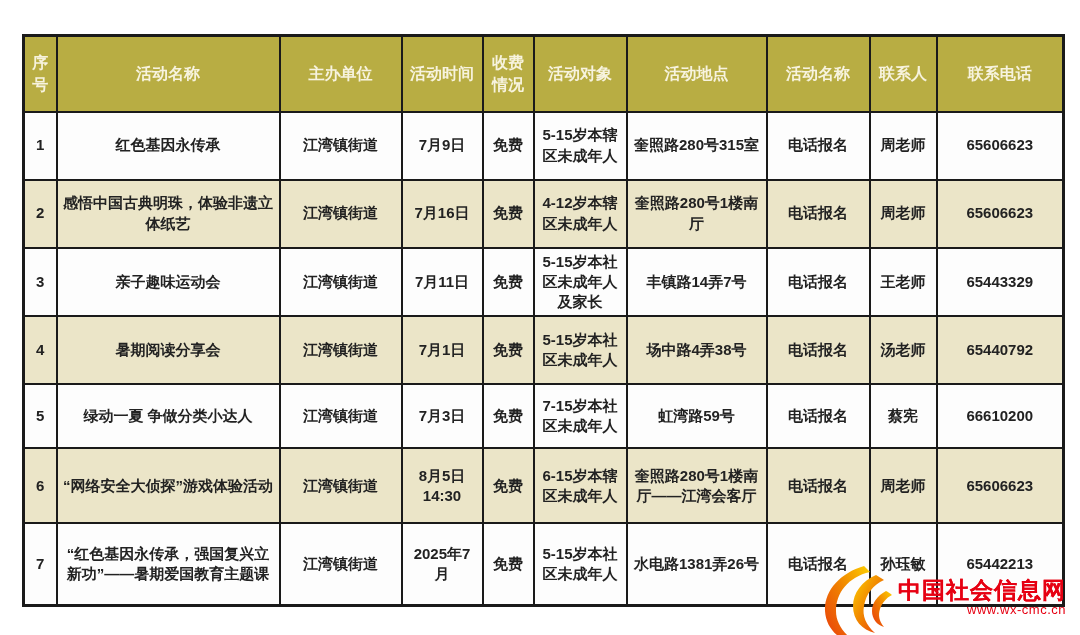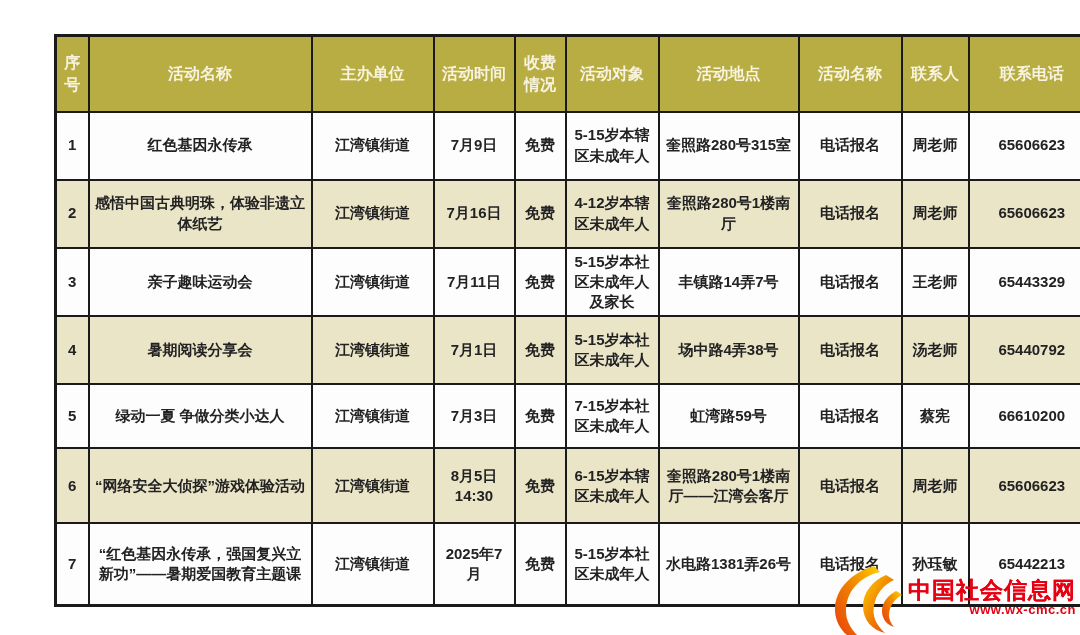--- a/index.html
+++ b/index.html
@@ -9,21 +9,21 @@
     --border-color:#1a1a1a;
     --body-fg:#222222;
     --brand-red:#e60012;
   }
   *{margin:0;padding:0;box-sizing:border-box;}
   html,body{background:#ffffff;}
   body{
     width:1080px;height:635px;position:relative;overflow:hidden;
     font-family:"Liberation Sans","DejaVu Sans",sans-serif;
   }
-  .canvas{position:absolute;inset:0;background:#ffffff;margin-left:32px;}
+  .canvas{position:absolute;inset:0;background:#ffffff;}
   table.activity-table{
     position:absolute;left:22px;top:34px;width:1040px;
     border-collapse:collapse;table-layout:fixed;
     border:3px solid var(--border-color);
   }
   .activity-table th,.activity-table td{
     border:2px solid var(--border-color);
     text-align:center;vertical-align:middle;
     padding:3px 4px;
     white-space:pre-line;word-break:break-word;line-height:1.35;
@@ -37,32 +37,32 @@
     font-size:15px;font-weight:600;
   }
   .activity-table tbody tr:nth-child(even) td{background:var(--row-alt-bg);}
   .activity-table tbody tr{height:64px;}
   .activity-table tbody tr:nth-child(1){height:68px;}
   .activity-table tbody tr:nth-child(2){height:68px;}
   .activity-table tbody tr:nth-child(4){height:68px;}
   .activity-table tbody tr:nth-child(6){height:75px;}
   .activity-table tbody tr:nth-child(7){height:82px;}
   .watermark{
-    position:absolute;right:4px;bottom:4px;z-index:5;
+    position:absolute;right:14px;bottom:4px;z-index:5;
     display:flex;align-items:center;gap:2px;
   }
   .wm-flame{width:78px;height:80px;margin-bottom:-14px;flex:0 0 auto;}
   .wm-text{text-align:right;}
   .wm-name{
     color:var(--brand-red);font-weight:bold;font-size:23px;
     letter-spacing:1px;line-height:1.05;white-space:nowrap;
     text-shadow:0 0 0.5px var(--brand-red);
   }
   .wm-url{
-    color:var(--brand-red);font-weight:bold;font-size:13px;
+    color:var(--brand-red);font-weight:normal;font-size:13px;
     letter-spacing:0.5px;line-height:1.2;white-space:nowrap;
   }
 </style>
 </head>
 <body>
 
 <div class="canvas">
 
   <table class="activity-table">
     <colgroup>

